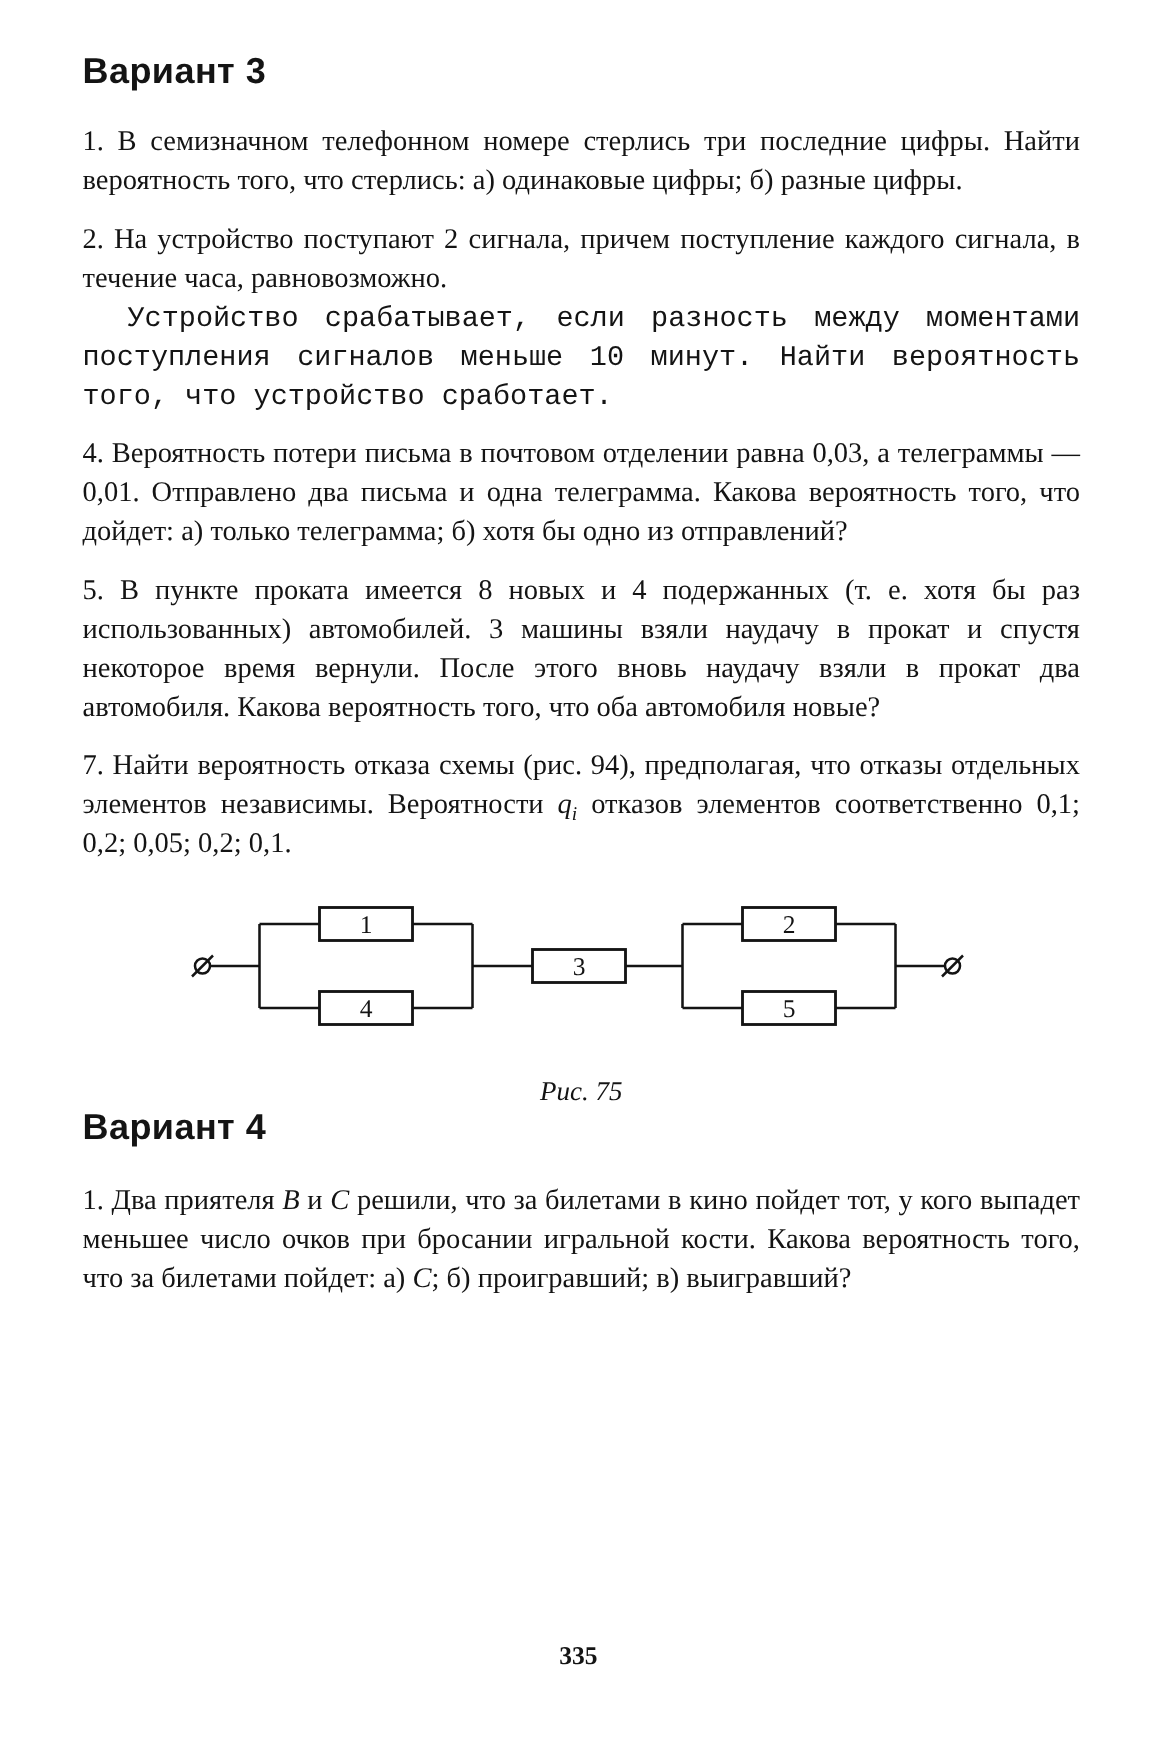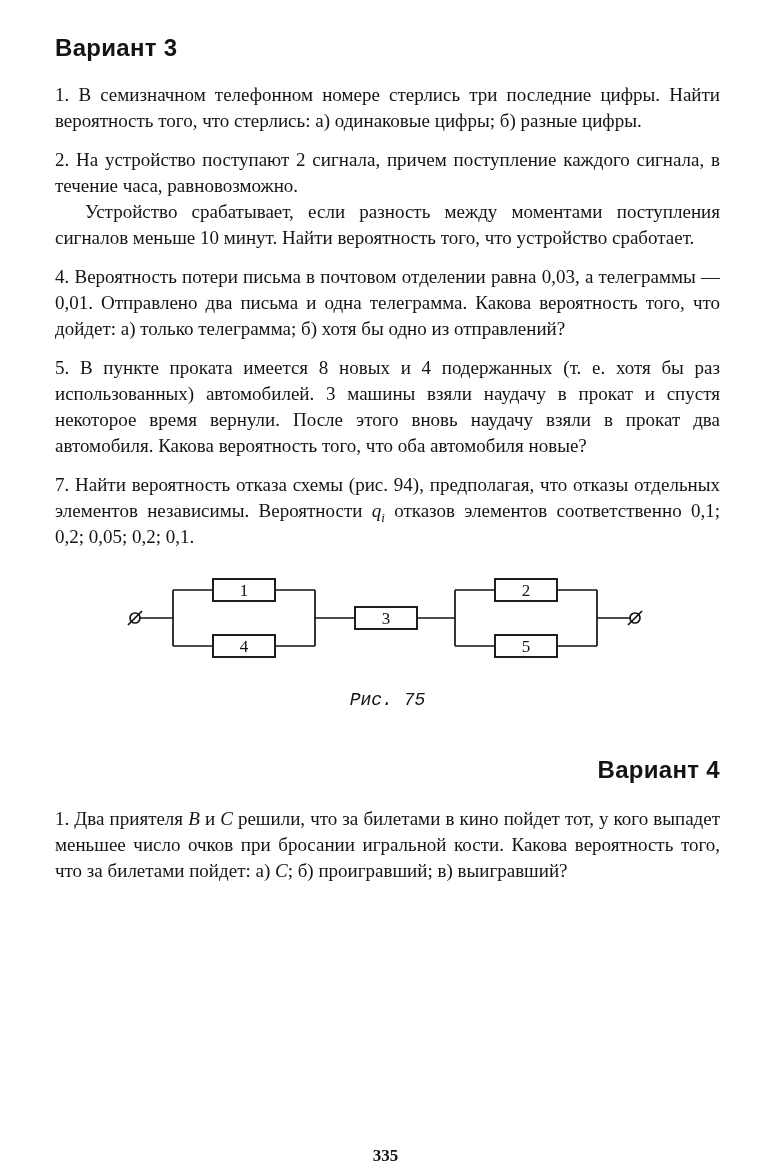--- a/index.html
+++ b/index.html
@@ -15,52 +15,51 @@
     font-family: "Liberation Serif", serif;
   }
   .variant-heading {
     font-family: "Liberation Sans", sans-serif;
     font-weight: 700;
     font-size: 24px;
     line-height: 28px;
     margin: 0 0 20px 0;
     letter-spacing: 0.3px;
   }
-  .variant-heading.second { margin-top: 46px; margin-bottom: 22px; text-align: right; }
+  .variant-heading.second { margin-bottom: 22px; }
   p.problem {
     font-size: 19px;
     line-height: 26px;
     text-align: justify;
     margin: 11px 0 13px 0;
   }
-  p.problem.cont { margin-top: -13px; text-indent: 30px; }
+  p.problem.cont { margin-top: -13px; text-indent: 30px; font-family: Liberation Mono, monospace; }
   p.problem .math { font-style: italic; font-family: "Liberation Serif", serif; }
   sub.math-sub { font-style: italic; font-size: 13px; line-height: 0; }
   .frac {
     display: inline-block;
     vertical-align: middle;
     text-align: center;
     font-size: 16px;
     line-height: 1.1;
     margin: -4px 2px 0 2px;
   }
   .frac .frac-num { display: block; border-bottom: 1.4px solid #141414; padding: 0 4px 1px 4px; }
   .frac .frac-den { display: block; padding: 1px 4px 0 4px; }
   figure.circuit { margin: 20px 0 0 70px; padding: 0; }
   .fig-caption {
     font-style: italic;
     font-size: 18px;
     text-align: center;
     margin: 20px 0 0 0;
-    font-family: Liberation Mono, monospace;
   }
   .page-number {
     position: absolute;
     left: 0; right: 0;
-    top: 1146px;
+    top: 1094px;
     text-align: center;
     font-weight: 700;
     font-size: 17px;
   }
   svg text {
     font-family: "Liberation Serif", serif;
     font-size: 17px;
     fill: #141414;
   }
 </style>

